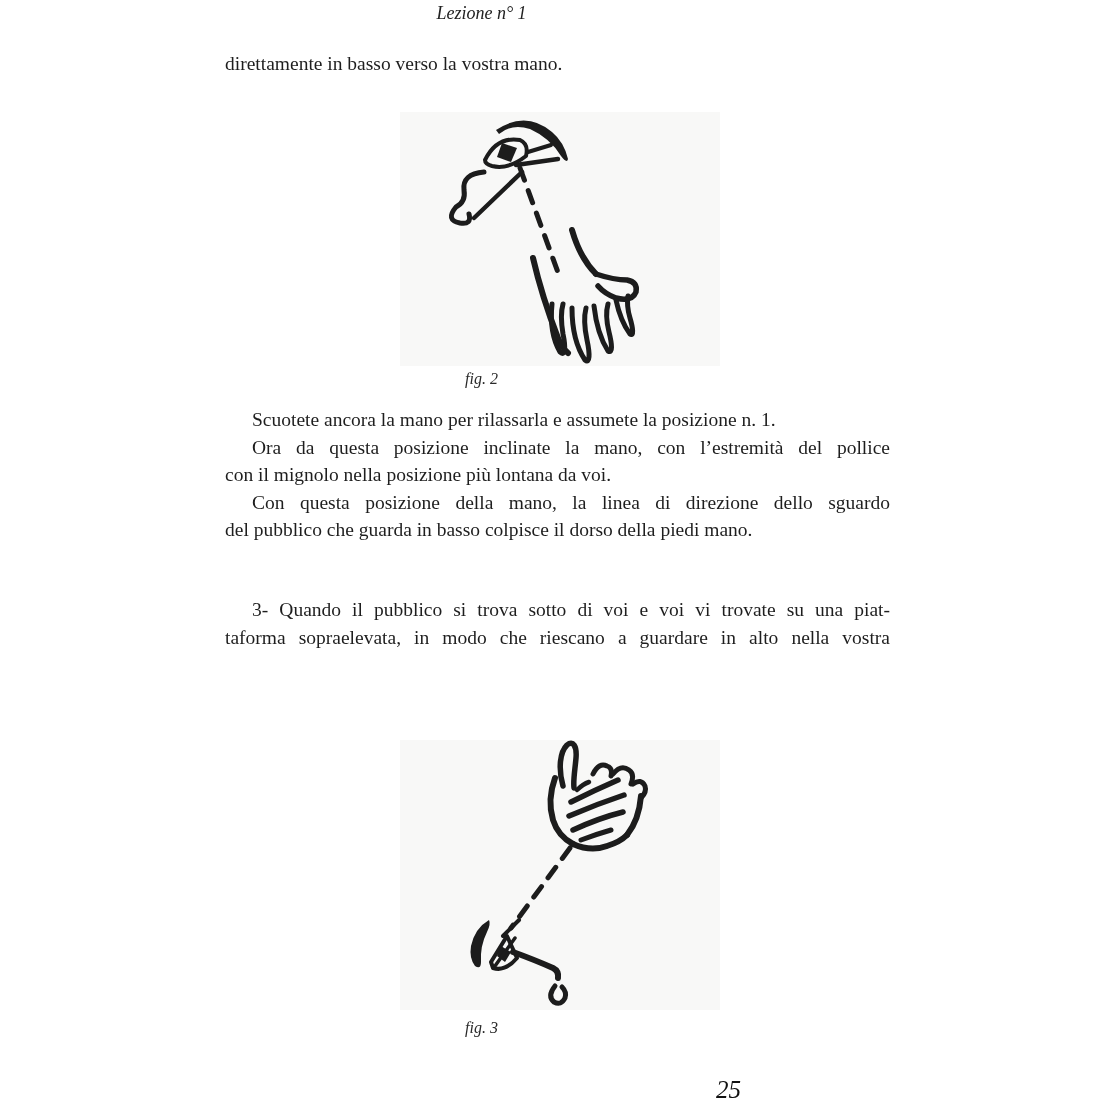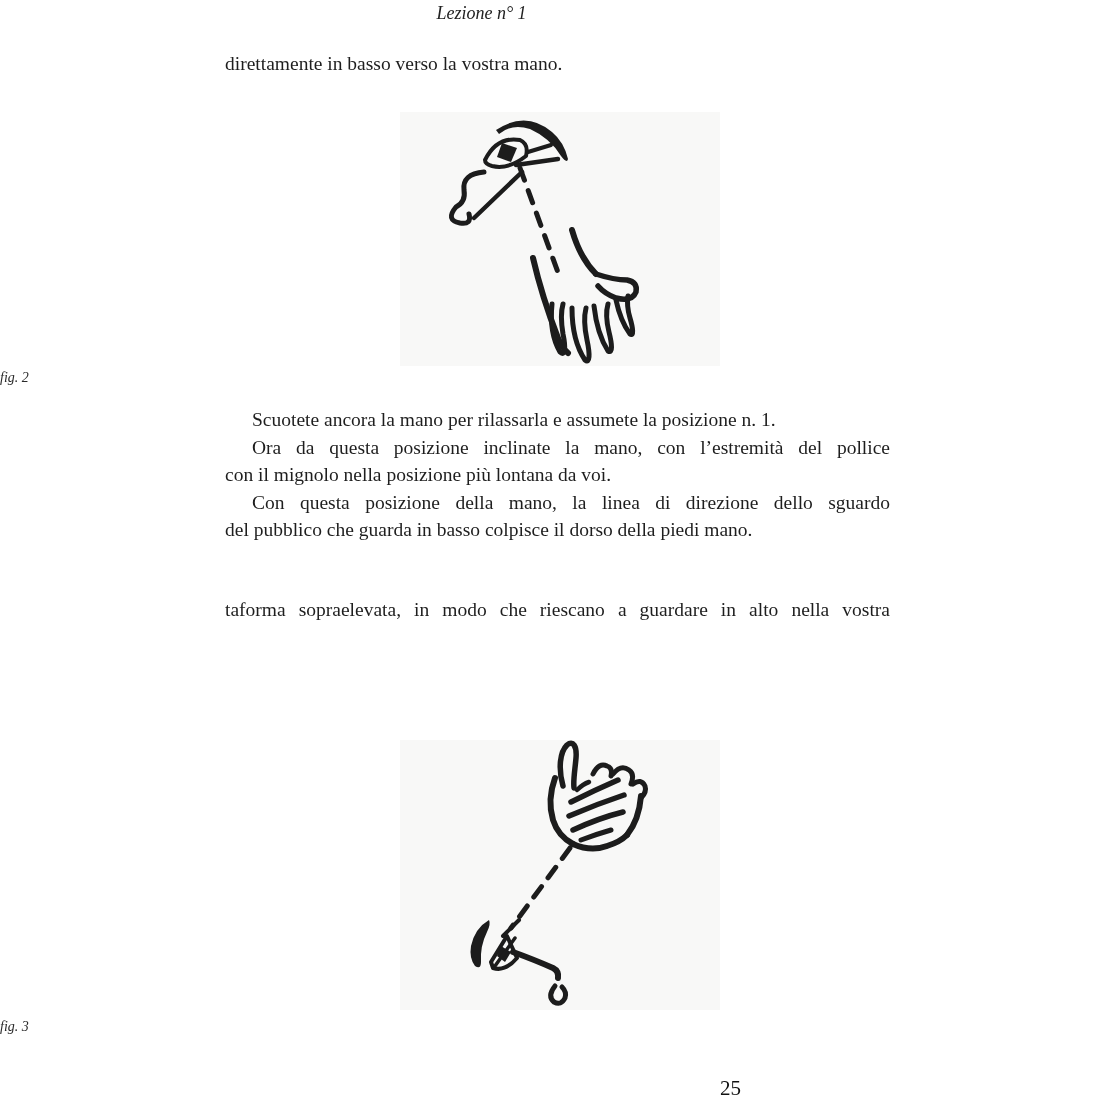--- a/index.html
+++ b/index.html
@@ -11,24 +11,24 @@
     position:absolute; top:3px; left:0; width:100%;
     text-align:center; font-style:italic; font-size:18px; color:#222;
   }
   .col { position:absolute; left:225px; width:665px; }
   .ln { font-size:19.5px; line-height:27.6px; text-align:justify; text-align-last:auto; }
   .ln.j { text-align-last:justify; }
   .ln.in { text-indent:27px; }
   .fig { position:absolute; left:400px; background:#f8f8f7; }
   .fig svg { display:block; }
   .cap {
-    position:absolute; left:0; width:100%; 
-    font-style:italic; font-size:14px; color:#2a2a2a;
+    position:absolute; left:0; width:100%; text-align:center;
+    font-style:italic; font-size:16px; color:#2a2a2a;
   }
-  .page-number { position:absolute; top:1076px; right:222px; font-size:21px; color:#111; }
+  .page-number { position:absolute; top:1076px; right:222px; font-size:25px; color:#111;font-style:italic; }
   .sk { stroke:#1c1c1c; fill:none; stroke-linecap:round; stroke-linejoin:round; }
   .fl { fill:#1c1c1c; stroke:none; }
 </style>
 </head>
 <body>
 
 <div class="page">
 
   <div class="running-head">Lezione n° 1</div>
 
@@ -69,20 +69,21 @@
 
   <div class="col" style="top:406px">
     <div class="ln in">Scuotete ancora la mano per rilassarla e assumete la posizione n. 1.</div>
     <div class="ln in j">Ora da questa posizione inclinate la mano, con l’estremità del pollice</div>
     <div class="ln">con il mignolo nella posizione più lontana da voi.</div>
     <div class="ln in j">Con questa posizione della mano, la linea di direzione dello sguardo</div>
     <div class="ln">del pubblico che guarda in basso colpisce il dorso della piedi mano.</div>
   </div>
 
   <div class="col" style="top:596px">
+    <div class="ln in j">3- Quando il pubblico si trova sotto di voi e voi vi trovate su una piat-</div>
     <div class="ln j">taforma sopraelevata, in modo che riescano a guardare in alto nella vostra</div>
   </div>
 
   <div class="fig" style="top:740px; width:320px; height:270px;">
     <svg width="320" height="270" viewBox="0 0 320 270">
 
       <path class="sk" stroke-width="5.5" d="M 163 46 C 158 28 160 12 167 5 C 173 0 177 6 176 18 C 175 30 173 40 174 48"></path>
 
       <path class="sk" stroke-width="6" d="M 155 38 Q 147 60 153 80 Q 158 96 173 104"></path>
       <path class="sk" stroke-width="6" d="M 173 104 Q 191 112 207 106 Q 220 102 227 95"></path>

